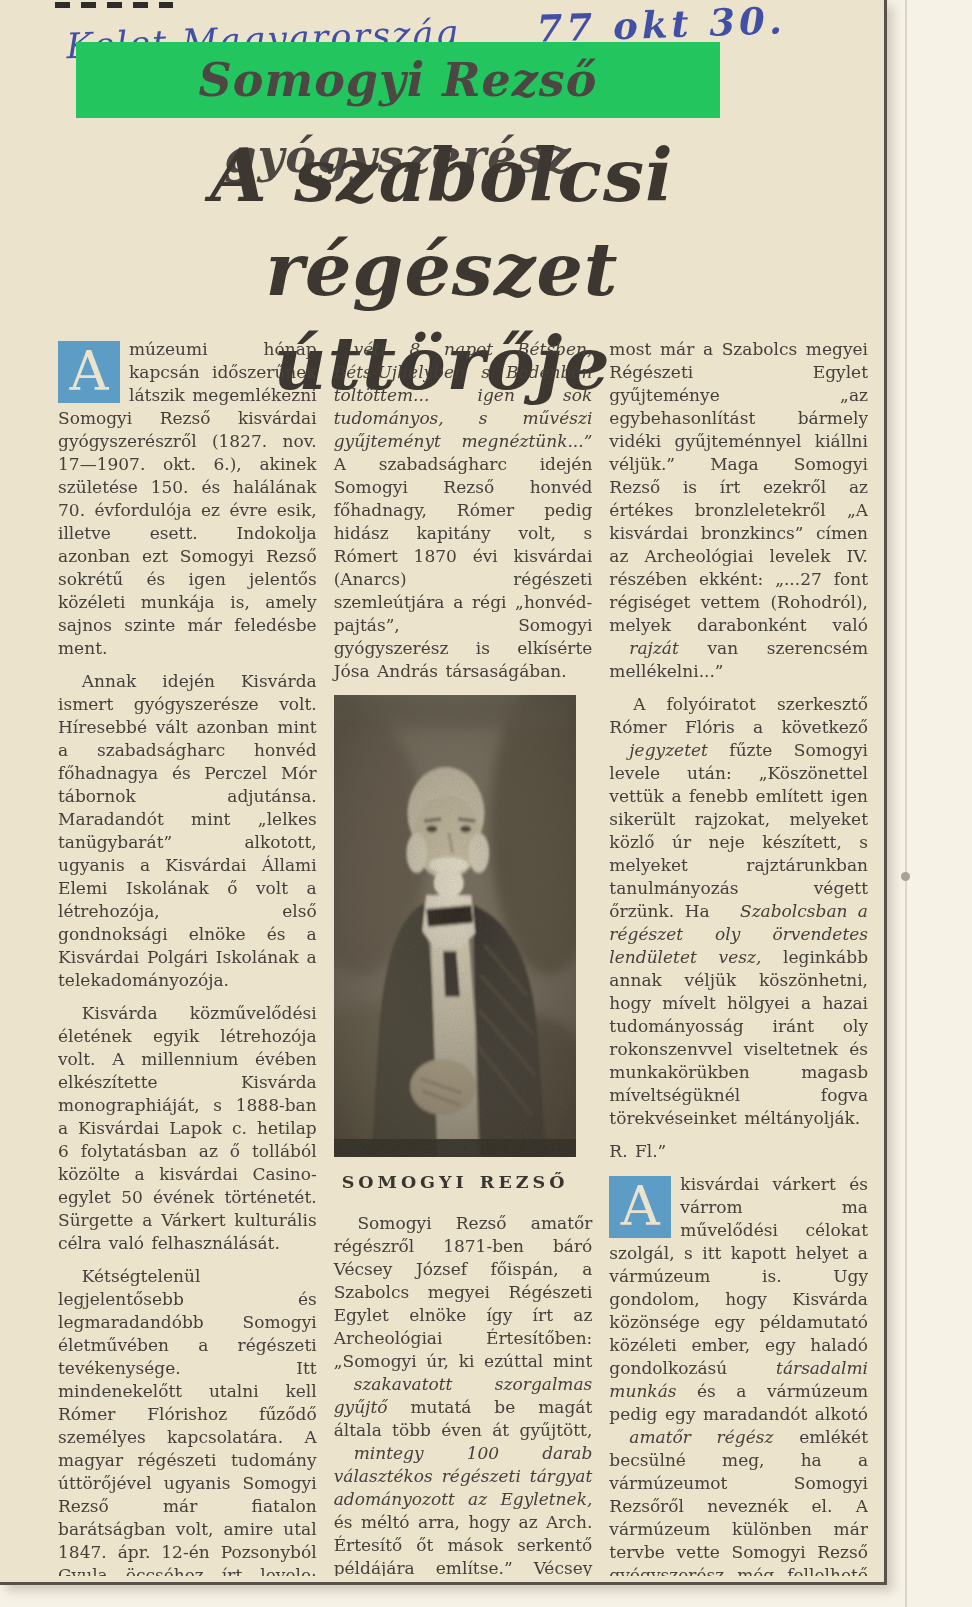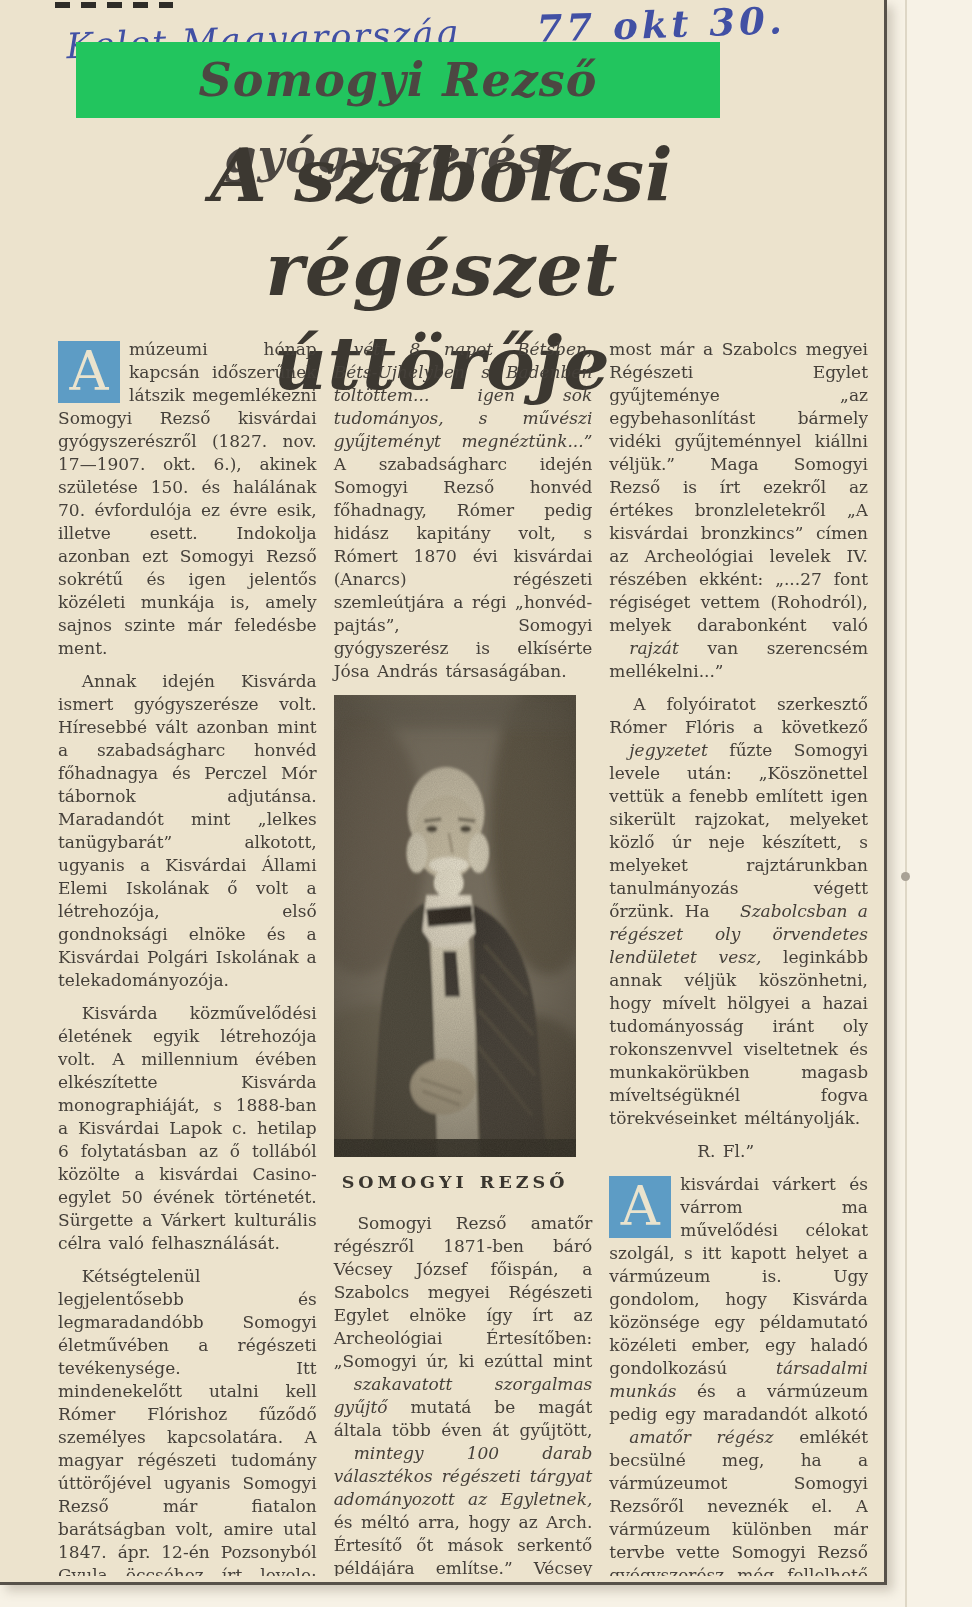--- a/index.html
+++ b/index.html
@@ -53,21 +53,21 @@
     float:left; width:62px; height:62px; margin:3px 9px 2px 0;
     background:#5d9cc5; color:#eae3cd; text-align:center;
     font-size:54px; line-height:62px; font-weight:normal;
   }
   figure{margin:12px 16px 0 0;}
   .photo{display:block; width:100%; height:462px; background:#6f675a;}
   .photo-caption{
     text-align:center; font-weight:bold; letter-spacing:4px;
     font-size:17.5px; color:#3a362f; margin:14px 0 18px 0; text-indent:0;
   }
-  .sig-line{text-align:center; padding-right:26px;}
+  .sig-line{text-align:left; padding-right:26px;}
   
   #edge-strip{position:absolute; right:0; top:0; width:85px; height:1607px; background:#f7f2e6;}
   #edge-line{position:absolute; left:18px; top:0; width:2px; height:1607px; background:#ded7c6;}
   #edge-dot{position:absolute; left:14px; top:872px; width:9px; height:9px;
     border-radius:50%; background:#a9a296;}
 </style>
 </head>
 <body>
 
 <div id="page">

